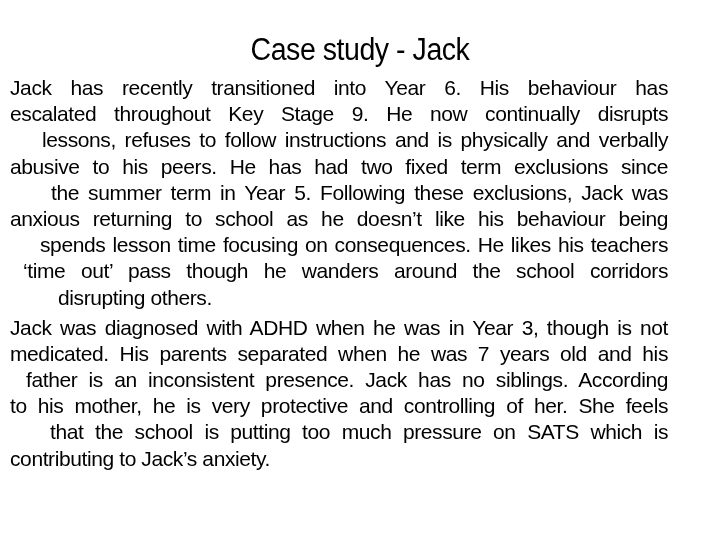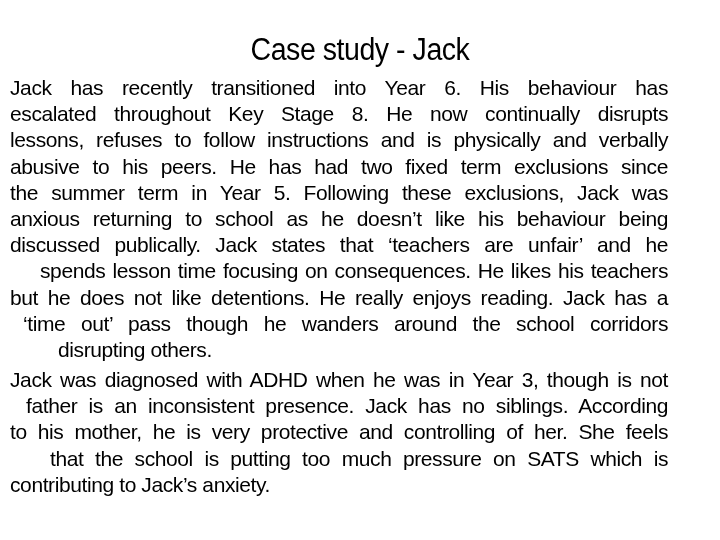--- a/index.html
+++ b/index.html
@@ -28,33 +28,32 @@
   </style>
 </head>
 <body>
 
 <div class="slide">
   <div class="title">Case study - Jack</div>
 
   <div class="body">
     <div>
       <span class="line" style="white-space: normal;">Jack has recently transitioned into Year 6.  His behaviour has</span>
-      <span class="line" style="white-space: normal;">escalated throughout Key Stage 8. He now continually disrupts</span>
-      <span class="line" style="white-space: normal;">lessons, refuses to follow instructions and is physically and verbally</span>
+      <span class="line" style="white-space: normal;">escalated throughout Key Stage 9. He now continually disrupts</span>
+      <span class="line" style="white-space: normal; margin-left: 32px;">lessons, refuses to follow instructions and is physically and verbally</span>
       <span class="line" style="white-space: normal;">abusive to his peers.  He has had two fixed term exclusions since</span>
-      <span class="line" style="white-space: normal;">the summer term in Year 5. Following these exclusions, Jack was</span>
+      <span class="line" style="white-space: normal; margin-left: 41px;">the summer term in Year 5. Following these exclusions, Jack was</span>
       <span class="line" style="white-space: normal;">anxious returning to school as he doesn’t like his behaviour being</span>
-      <span class="line" style="white-space: normal;">discussed publically. Jack states that ‘teachers are unfair’ and he</span>
       <span class="line" style="white-space: normal; margin-left: 30px;">spends lesson time focusing on consequences.  He likes his teachers</span>
-      <span class="line" style="white-space: normal;">but he does not like detentions. He really enjoys reading. Jack has a</span>
       <span class="line" style="white-space: normal; margin-left: 13px;">‘time out’ pass though he wanders around the school corridors</span>
       <span class="line last" style="white-space: normal; margin-left: 48px;">disrupting others.</span>
     </div>
     <div class="para-gap"></div>
     <div>
       <span class="line" style="white-space: normal;">Jack was diagnosed with ADHD when he was in Year 3, though is not</span>
+      <span class="line" style="white-space: normal;">medicated.  His parents separated when he was 7 years old and his</span>
       <span class="line" style="white-space: normal; margin-left: 16px;">father is an inconsistent presence.  Jack has no siblings.  According</span>
       <span class="line" style="white-space: normal;">to his mother, he is very protective and controlling of her.  She feels</span>
       <span class="line" style="white-space: normal; margin-left: 40px;">that the school is putting too much pressure on SATS which is</span>
       <span class="line last" style="white-space: normal;">contributing to Jack’s anxiety.</span>
     </div>
   </div>
 </div>
 
 </body></html>

